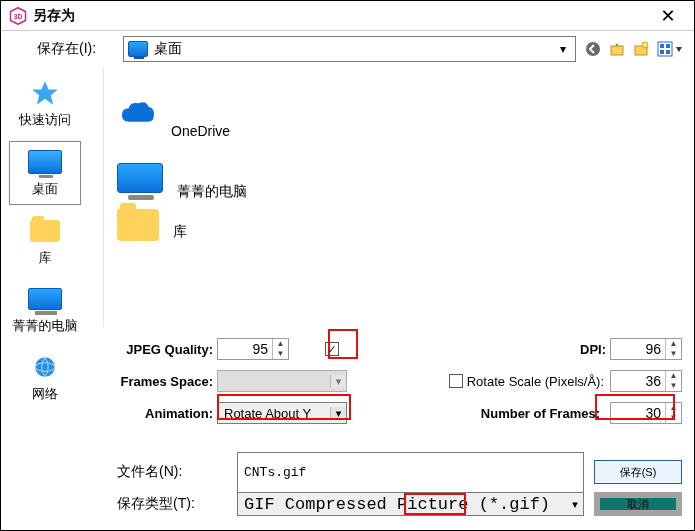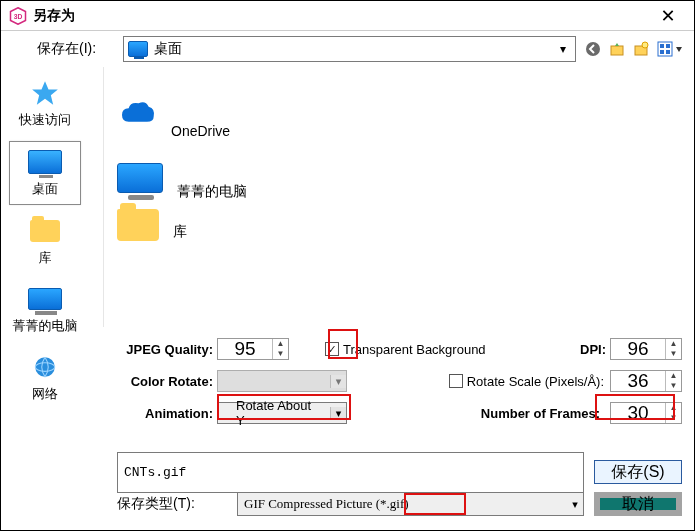--- a/index.html
+++ b/index.html
@@ -52,40 +52,40 @@
   .pc-icon-l::after { content:""; position:absolute; bottom:-8px; left:10px; width:26px; height:5px; background:#888; border-radius:2px;}
   .lib-folder { width:42px; height:32px; background:#ffd25a; border-radius:2px 4px 4px 4px; position:relative;}
   .lib-folder::before { content:""; position:absolute; top:-6px; left:3px; width:16px; height:8px; background:#ffd25a; border-radius:3px 3px 0 0;}
   .file-scroll { height: 236px; overflow:hidden; }
 
   
   .options { position:absolute; left:116px; top: 332px; right: 12px; height: 100px; font-size: 13px; }
   .orow { height: 32px; display:flex; align-items:center; }
   .olabel { text-align:right; padding-right: 4px; font-weight: bold; }
   .spinner { width: 72px; height: 22px; display:flex; border:1px solid #999; background:#fff; }
-  .spinner input { width: 54px; border:none; text-align:center; padding: 0 4px; font-size:19px; background:transparent;}
+  .spinner input { width: 54px; border:none; text-align:right; padding: 0 4px; font-size:14px; background:transparent;}
   .spinner .arrows { width:16px; border-left:1px solid #bbb; display:flex; flex-direction:column;}
   .spinner .arrows span { flex:1; display:flex; align-items:center; justify-content:center; font-size:8px; line-height:8px; color:#444;}
   .chk { width:14px; height:14px; border:1px solid #555; display:inline-flex; align-items:center; justify-content:center; background:#fff; font-size:11px; line-height:11px; color:#222;}
   .combo { height: 22px; border:1px solid #7a7a7a; background:#efefef; display:flex; align-items:center; position:relative;}
-  .combo .ctext { flex:1; font-size:13px; padding:0 18px;}
+  .combo .ctext { flex:1; font-size:13px; padding:0 6px;}
   .combo .drop { width:16px; text-align:center; font-size:11px; border-left:1px solid #bbb; background:#e4e4e4;}
   .combo.disabled { background:#dedede; color:#777; border-color:#adadad;}
   .redbox { position:absolute; border: 2px solid #d11; pointer-events:none;}
 
   
   .bottom { position:absolute; left:116px; right: 12px; bottom: 10px; font-size:14px; }
   .brow { display:flex; align-items:center; height: 32px; }
   .blabel { width: 120px; }
   .bfield { flex:1; margin-right: 10px; }
   .textinput { width: 100%; height: 41px; background:#fff; border:1px solid #7a7a7a; padding: 0 6px; font-size:13px; font-family: "Courier New", monospace;}
   .typecombo { width:100%; height: 24px; border:1px solid #7a7a7a; background:#efefef; display:flex; align-items:center; position:relative;}
-  .typecombo .ctext { flex:1; font-size:13px; padding:0 6px; font-family:Liberation Serif, serif;}
+  .typecombo .ctext { flex:1; font-size:17px; padding:0 6px; font-family:Liberation Mono, monospace;}
   .typecombo .drop { width:16px; text-align:center; font-size:11px; }
-  .btn { width: 88px; height: 24px; border:1px solid #2a5a9e; background:#eaf4ff; font-size:16px; display:flex; align-items:center; justify-content:center;}
+  .btn { width: 88px; height: 24px; border:1px solid #2a5a9e; background:#eaf4ff; font-size:11px; display:flex; align-items:center; justify-content:center;}
   .btn.plain { border:6px solid #a3a3a3; background:#0f766e;}
 
 </style>
 </head>
 <body>
 
 <div class="titlebar">
   <span class="appicon">
     <svg viewBox="0 0 24 24">
         <polygon points="12,1 22,6 22,18 12,23 2,18 2,6" fill="#fff" stroke="#d4287e" stroke-width="2"></polygon>
@@ -208,33 +208,32 @@
     <span class="olabel" style="width:100px">JPEG Quality:</span>
     <div class="spinner">
       <input value="95" style="">
       <div class="arrows">
           <span>▲</span>
           <span>▼</span>
         </div>
     </div>
     <span style="width:36px"></span>
     <span class="chk">✓</span>
-    <span style="padding-left:4px">Transparent Background</span>
     <span style="flex:1"></span>
     <span class="olabel" style="width:34px">DPI:</span>
     <div class="spinner">
       <input value="96" style="">
       <div class="arrows">
           <span>▲</span>
           <span>▼</span>
         </div>
     </div>
   </div>
   <div class="orow">
-    <span class="olabel" style="width:100px">Color Rotate:</span>
+    <span class="olabel" style="width:100px">Frames Space:</span>
     <div class="combo disabled" style="width:130px">
       <span class="ctext"></span>
       <span class="drop">▾</span>
     </div>
     <span style="flex:1"></span>
     <span class="chk"></span>
     <span style="padding-left:4px">Rotate Scale (Pixels/Å):</span>
     <span style="width:6px"></span>
     <div class="spinner">
       <input value="36" style="">
@@ -262,20 +261,21 @@
     </div>
   </div>
 
   <div class="redbox" style="top:-4px; left:211px; width:30px; height:30px;"></div>
   <div class="redbox" style="top:61px; left:100px; width:134px; height:26px;"></div>
   <div class="redbox" style="top:61px; left:478px; width:80px; height:26px;"></div>
 </div>
 
 <div class="bottom">
   <div class="brow">
+    <span class="blabel">文件名(N):</span>
     <div class="bfield"><input class="textinput" value="CNTs.gif" style=""></div>
     <div class="btn">保存(S)</div>
   </div>
   <div class="brow">
     <span class="blabel">保存类型(T):</span>
     <div class="bfield">
       <div class="typecombo">
         <span class="ctext">GIF Compressed Picture (*.gif)</span>
         <span class="drop">▾</span>
         <div class="redbox" style="top:0px; left:166px; width:62px; height:22px;"></div>

